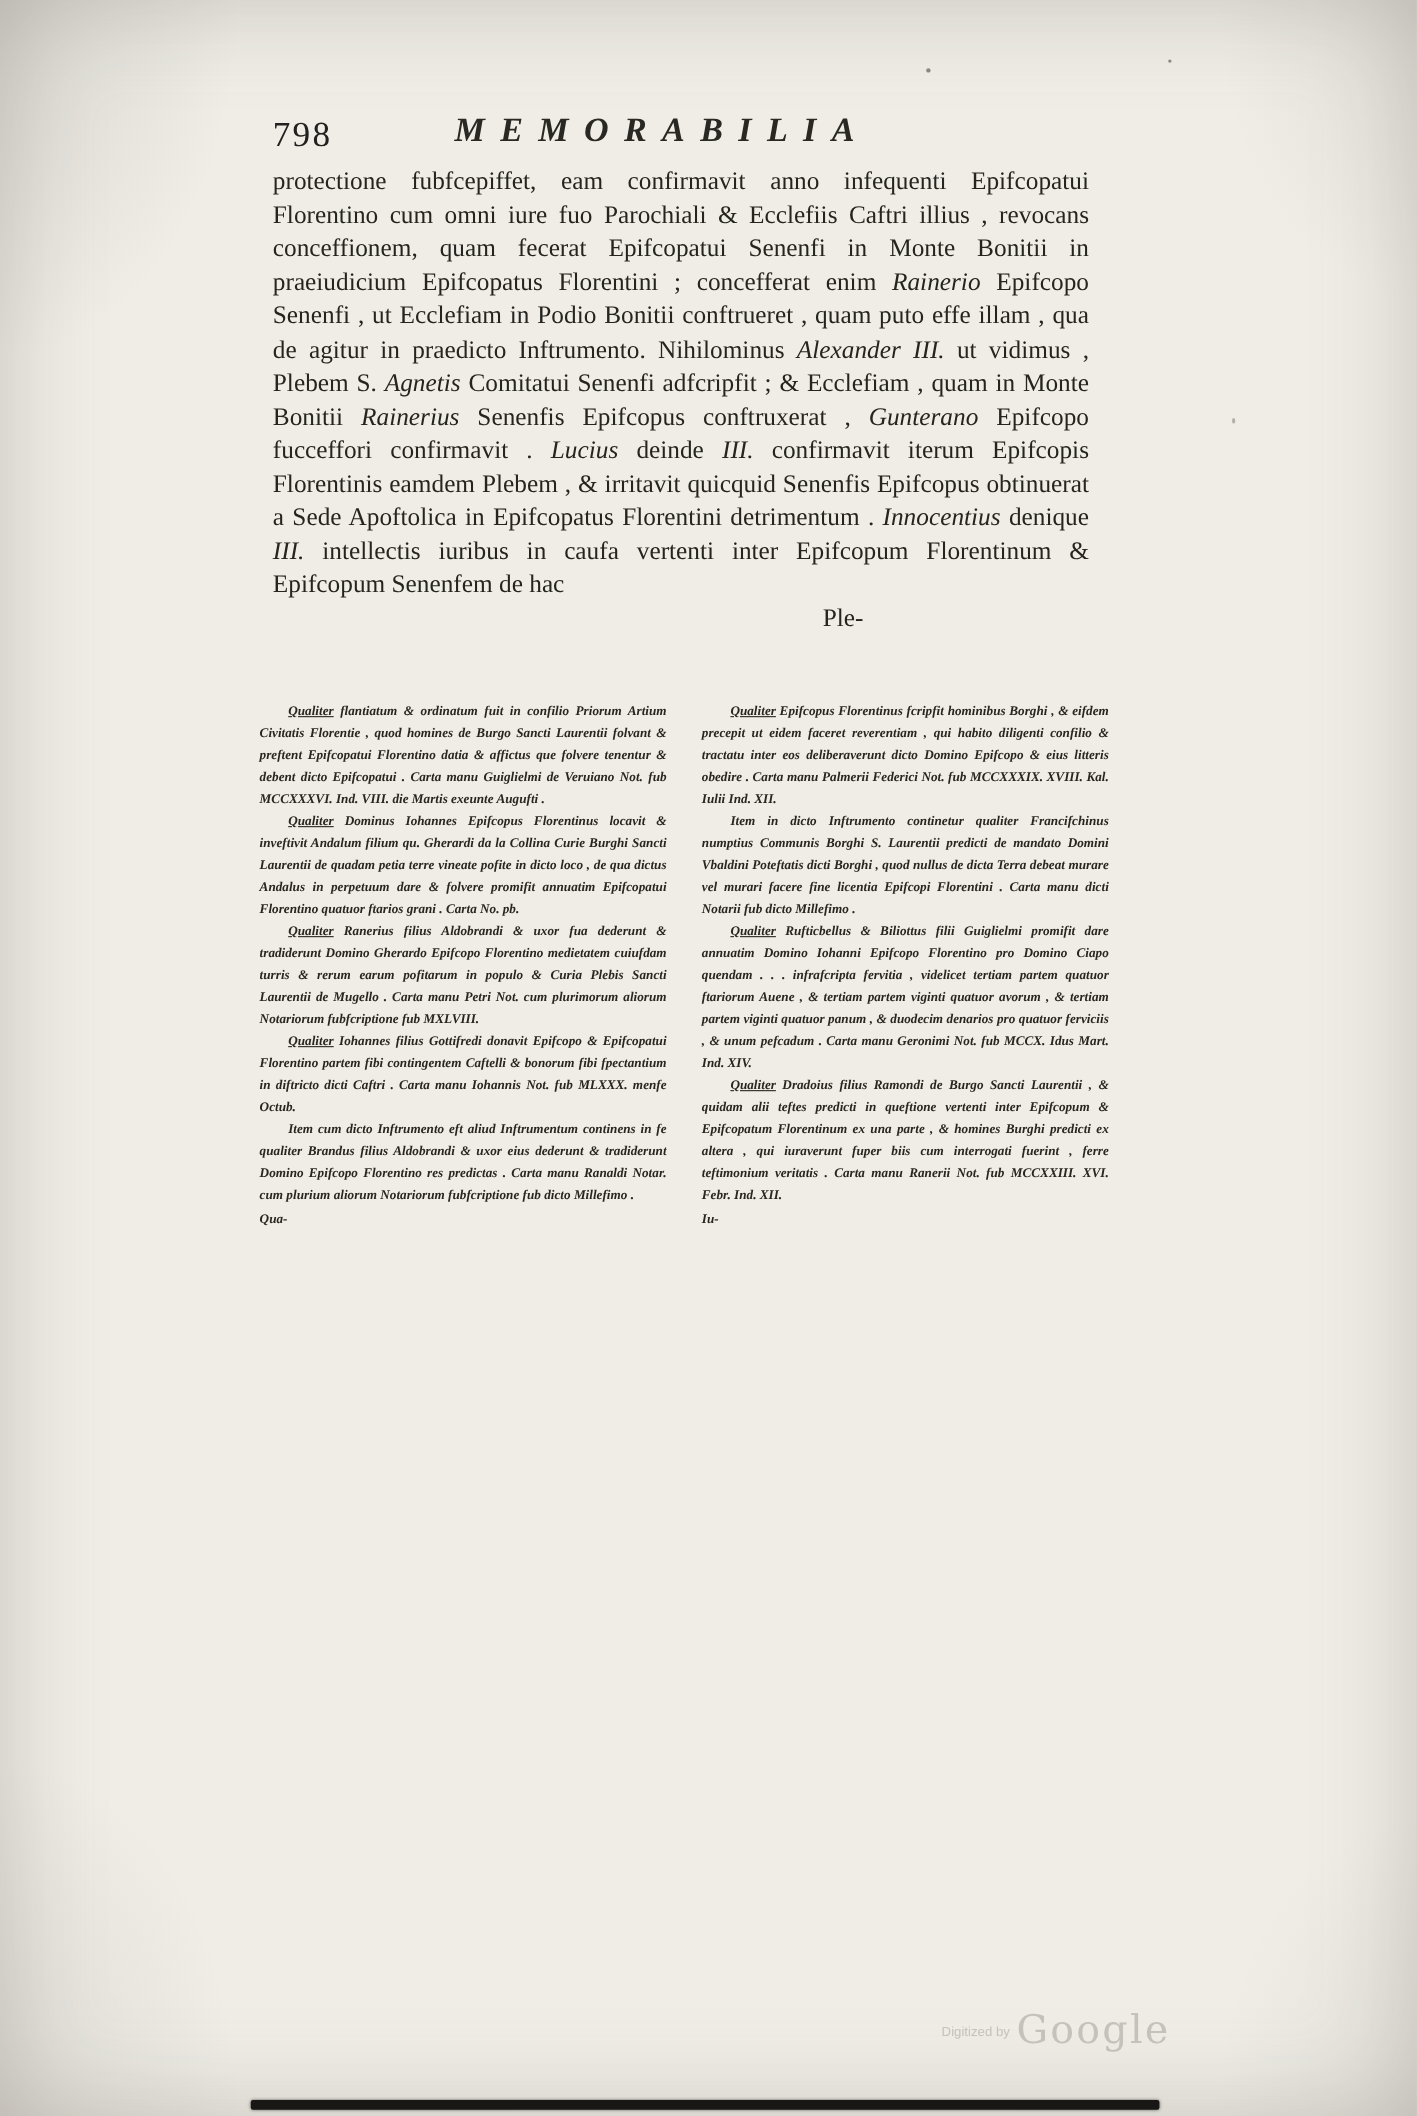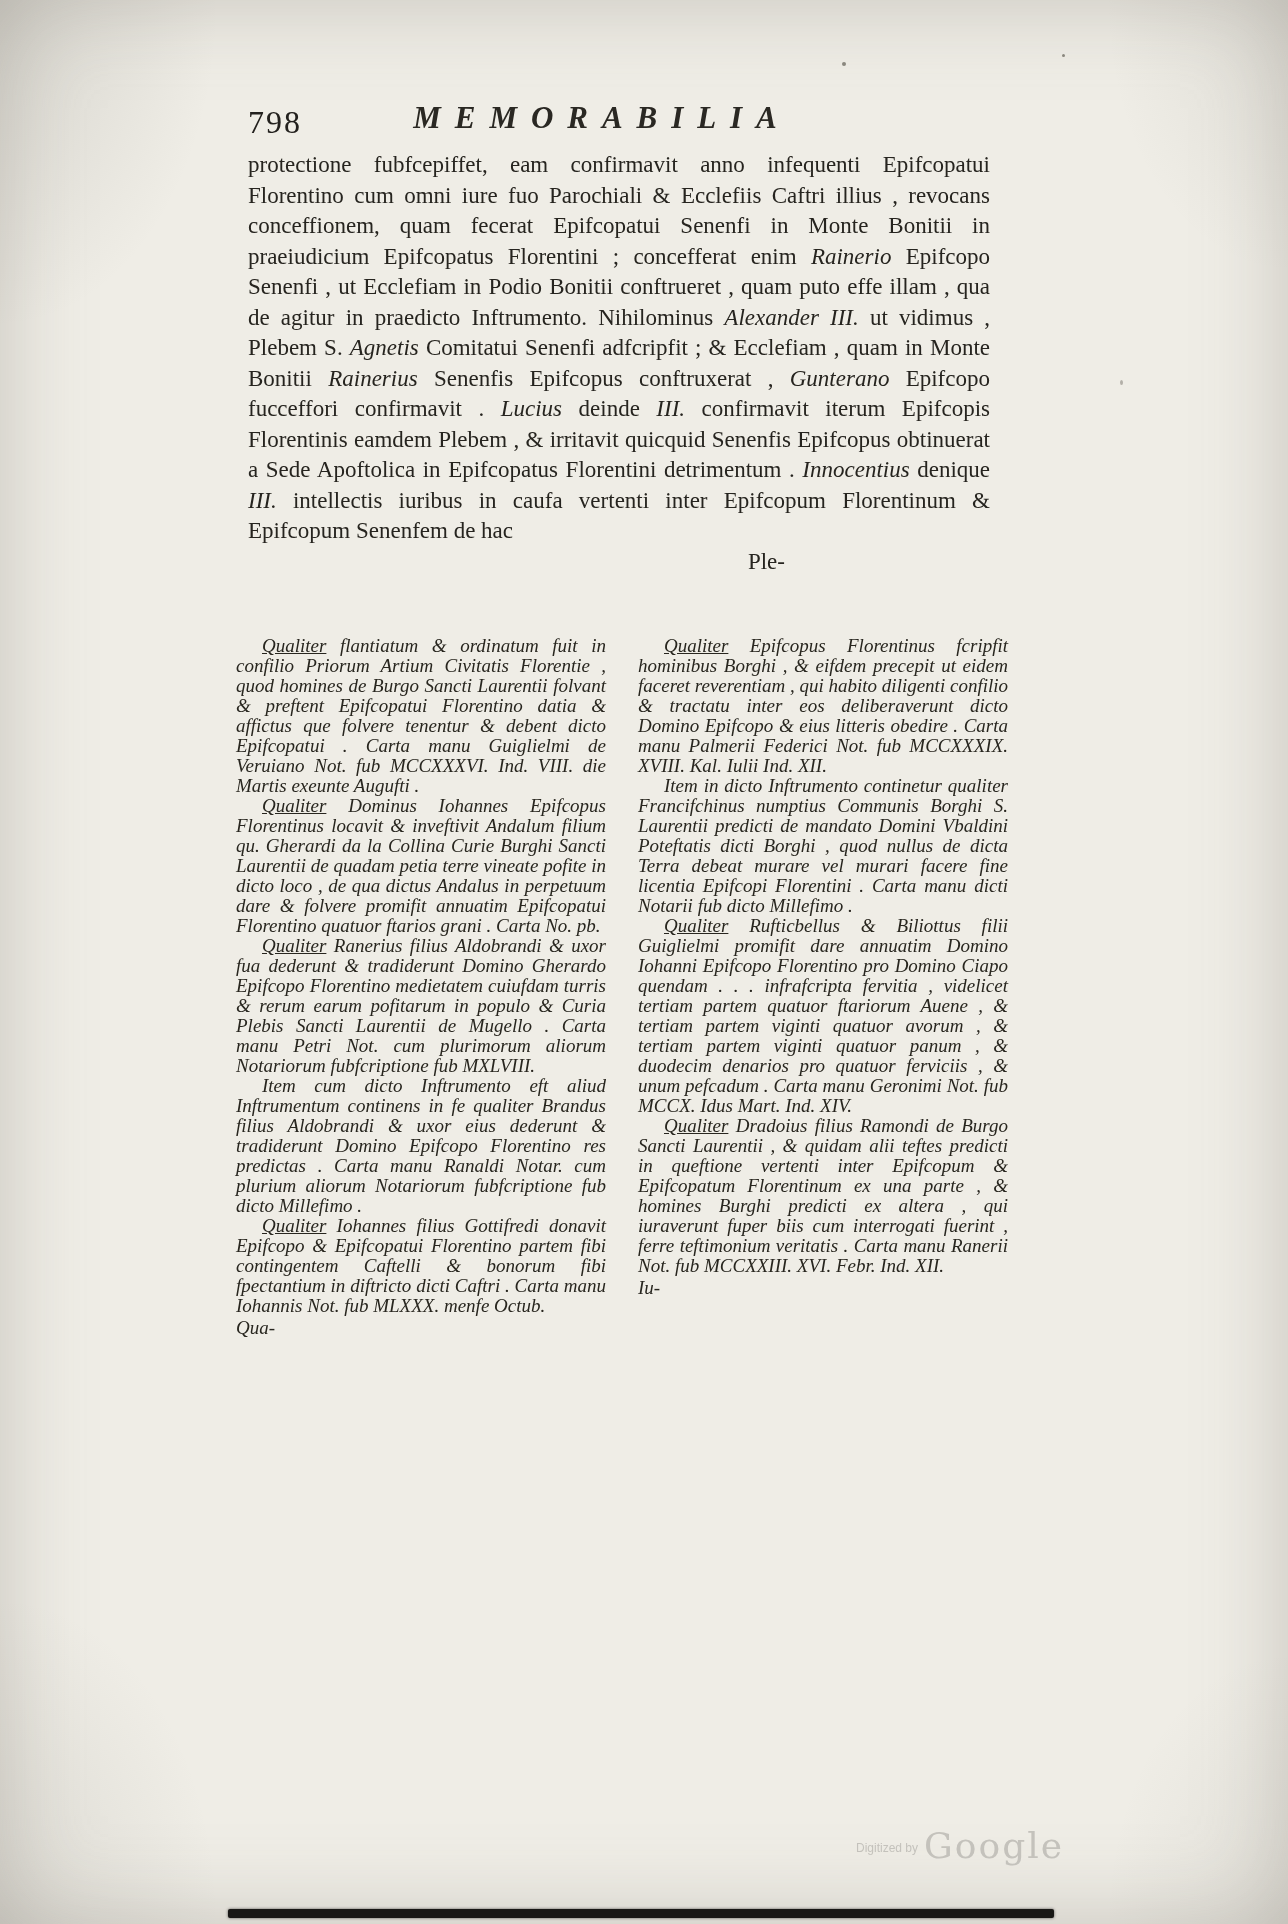--- a/index.html
+++ b/index.html
@@ -59,24 +59,25 @@
     padding-right: 205px;
   }
   .notes {
     position: absolute;
     left: 236px;
     top: 636px;
     width: 772px;
     display: flex;
     gap: 32px;
     font-style: italic;
-    font-size: 19px;
+    font-size: 12px;
     line-height: 20px;
     text-align: justify;
     color: #28261f;
+    font-weight: bold;
   }
   .notes .col { width: 370px; }
   .notes p {
     margin: 0;
     text-indent: 26px;
   }
   .notes .lead { text-decoration: underline; }
   .col-catchword {
     text-align: left;
     padding-right: 28px;
@@ -134,22 +135,22 @@
     <div><span>protectione fubfcepiffet, eam confirmavit anno infequenti Epifcopatui Florentino cum omni iure fuo Parochiali &amp; Ecclefiis Caftri illius , revocans conceffionem, quam fecerat Epifcopatui Senenfi in Monte Bonitii in praeiudicium Epifcopatus Florentini ; concefferat enim </span><span class="it">Rainerio</span><span> Epifcopo Senenfi , ut Ecclefiam in Podio Bonitii conftrueret , quam puto effe illam , qua de agitur in praedicto Inftrumento.  Nihilominus </span><span class="it">Alexander III.</span><span> ut vidimus , Plebem S. </span><span class="it">Agnetis</span><span> Comitatui Senenfi adfcripfit ; &amp; Ecclefiam , quam in Monte Bonitii </span><span class="it">Rainerius</span><span> Senenfis Epifcopus conftruxerat , </span><span class="it">Gunterano</span><span> Epifcopo fucceffori confirmavit . </span><span class="it">Lucius</span><span> deinde </span><span class="it">III.</span><span> confirmavit iterum Epifcopis Florentinis eamdem Plebem , &amp; irritavit quicquid Senenfis Epifcopus obtinuerat a Sede Apoftolica in Epifcopatus Florentini detrimentum . </span><span class="it">Innocentius</span><span> denique </span><span class="it">III.</span><span> intellectis iuribus in caufa vertenti inter Epifcopum Florentinum &amp; Epifcopum Senenfem de hac</span></div>
     <div class="main-catchword">Ple-</div>
   </div>
 
   <div class="notes">
     <div class="col">
       <div>
           <p><span class="lead">Qualiter</span> flantiatum &amp; ordinatum fuit in confilio Priorum Artium Civitatis Florentie , quod homines de Burgo Sancti Laurentii folvant &amp; preftent Epifcopatui Florentino datia &amp; affictus que folvere tenentur &amp; debent dicto Epifcopatui . Carta manu Guiglielmi de Veruiano Not. fub MCCXXXVI. Ind. VIII. die Martis exeunte Augufti .</p>
           <p><span class="lead">Qualiter</span> Dominus Iohannes Epifcopus Florentinus locavit &amp; inveftivit Andalum filium qu. Gherardi da la Collina Curie Burghi Sancti Laurentii de quadam petia terre vineate pofite in dicto loco , de qua dictus Andalus in perpetuum dare &amp; folvere promifit annuatim Epifcopatui Florentino quatuor ftarios grani . Carta No. pb.</p>
           <p><span class="lead">Qualiter</span> Ranerius filius Aldobrandi &amp; uxor fua dederunt &amp; tradiderunt Domino Gherardo Epifcopo Florentino medietatem cuiufdam turris &amp; rerum earum pofitarum in populo &amp; Curia Plebis Sancti Laurentii de Mugello . Carta manu Petri Not. cum plurimorum aliorum Notariorum fubfcriptione fub MXLVIII.</p>
+          <p><span class="lead">Qualiter</span> Iohannes filius Gottifredi donavit Epifcopo &amp; Epifcopatui Florentino partem fibi contingentem Caftelli &amp; bonorum fibi fpectantium in diftricto dicti Caftri . Carta manu Iohannis Not. fub MLXXX. menfe Octub.</p>
           <p>Item cum dicto Inftrumento eft aliud Inftrumentum continens in fe qualiter Brandus filius Aldobrandi &amp; uxor eius dederunt &amp; tradiderunt Domino Epifcopo Florentino res predictas . Carta manu Ranaldi Notar. cum plurium aliorum Notariorum fubfcriptione fub dicto Millefimo .</p>
-          <p><span class="lead">Qualiter</span> Iohannes filius Gottifredi donavit Epifcopo &amp; Epifcopatui Florentino partem fibi contingentem Caftelli &amp; bonorum fibi fpectantium in diftricto dicti Caftri . Carta manu Iohannis Not. fub MLXXX. menfe Octub.</p>
         </div>
       <p class="col-catchword">Qua-</p>
     </div>
     <div class="col">
       <div>
           <p><span class="lead">Qualiter</span> Epifcopus Florentinus fcripfit hominibus Borghi , &amp; eifdem precepit ut eidem faceret reverentiam , qui habito diligenti confilio &amp; tractatu inter eos deliberaverunt dicto Domino Epifcopo &amp; eius litteris obedire . Carta manu Palmerii Federici Not. fub MCCXXXIX. XVIII. Kal. Iulii Ind. XII.</p>
           <p>Item in dicto Inftrumento continetur qualiter Francifchinus numptius Communis Borghi S. Laurentii predicti de mandato Domini Vbaldini Poteftatis dicti Borghi , quod nullus de dicta Terra debeat murare vel murari facere fine licentia Epifcopi Florentini . Carta manu dicti Notarii fub dicto Millefimo .</p>
           <p><span class="lead">Qualiter</span> Rufticbellus &amp; Biliottus filii Guiglielmi promifit dare annuatim Domino Iohanni Epifcopo Florentino pro Domino Ciapo quendam . . . infrafcripta fervitia , videlicet tertiam partem quatuor ftariorum Auene , &amp; tertiam partem viginti quatuor avorum , &amp; tertiam partem viginti quatuor panum , &amp; duodecim denarios pro quatuor ferviciis , &amp; unum pefcadum . Carta manu Geronimi Not. fub MCCX. Idus Mart. Ind. XIV.</p>
           <p><span class="lead">Qualiter</span> Dradoius filius Ramondi de Burgo Sancti Laurentii , &amp; quidam alii teftes predicti in queftione vertenti inter Epifcopum &amp; Epifcopatum Florentinum ex una parte , &amp; homines Burghi predicti ex altera , qui iuraverunt fuper biis cum interrogati fuerint , ferre teftimonium veritatis . Carta manu Ranerii Not. fub MCCXXIII. XVI. Febr. Ind. XII.</p>
         </div>

